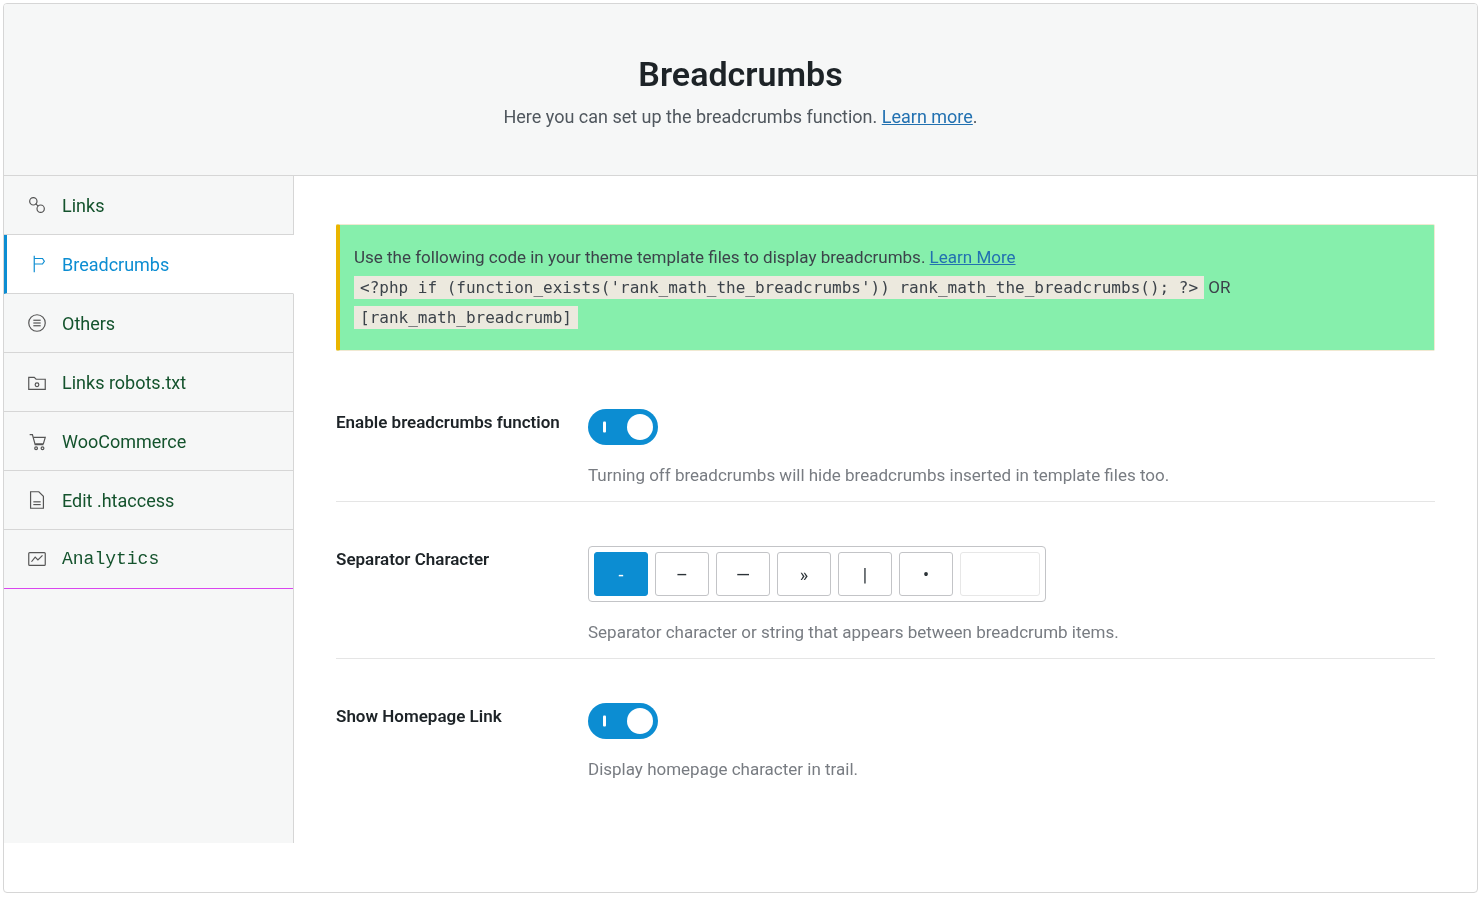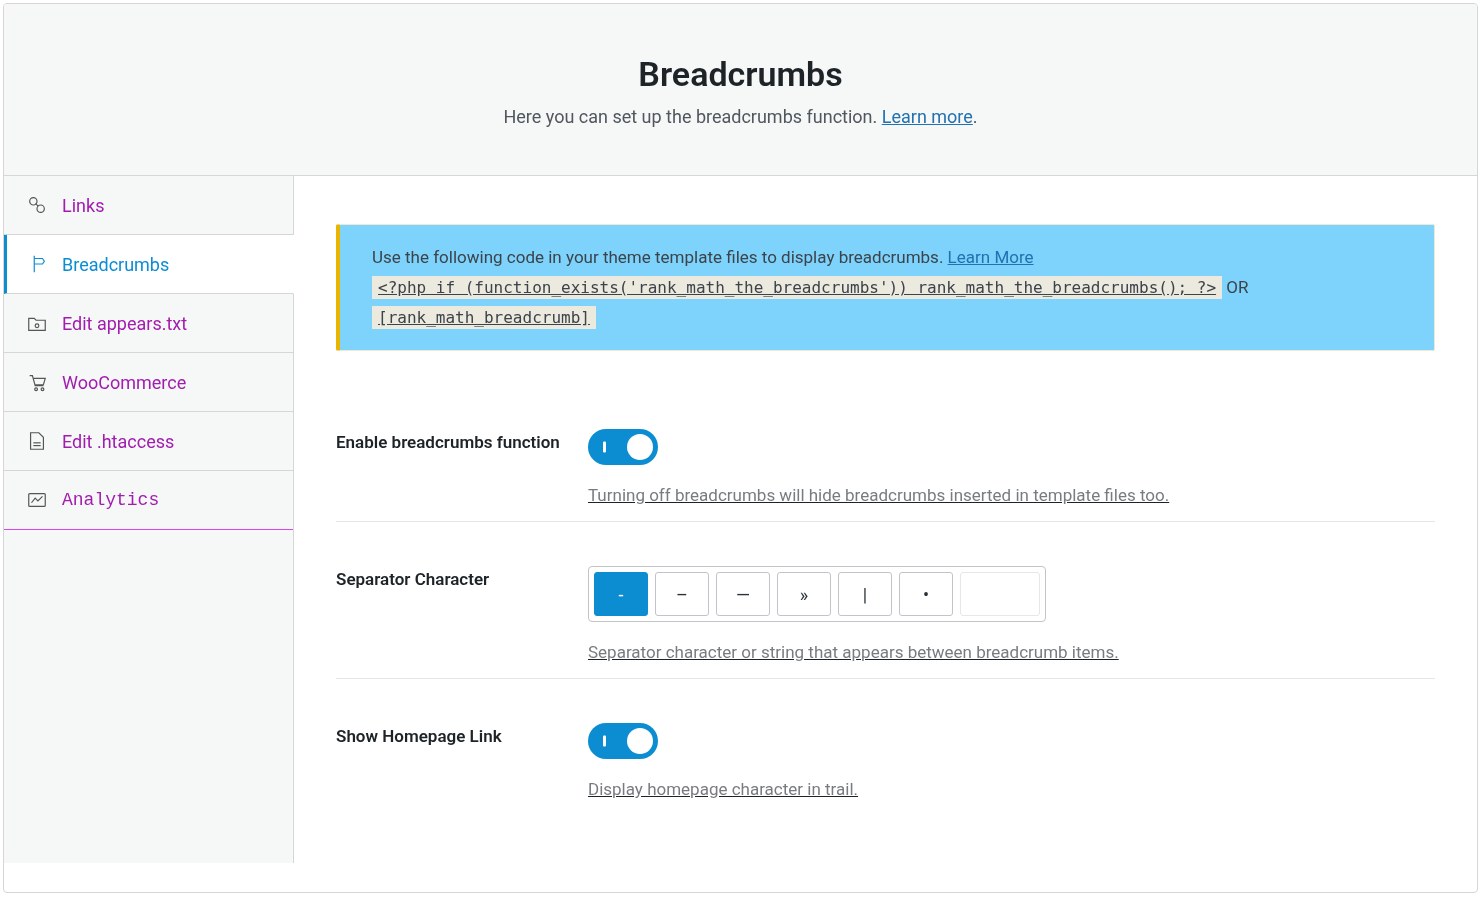--- a/index.html
+++ b/index.html
@@ -49,21 +49,21 @@
       border-right: 1px solid #d6d6d6;
       background: #f6f7f7;
     }
     .sidebar-item {
       display: flex;
       align-items: center;
       gap: 14px;
       padding: 18px 22px;
       border-bottom: 1px solid #d6d6d6;
       font-size: 18px;
-      color: #a21caf;
+      color: #14532d;
       cursor: pointer;
       background: #f6f7f7;
     }
     .sidebar-item.active {
       background: #fff;
       color: #0c8dd2;
       border-left: 3px solid #0c8dd2;
       padding-left: 19px;
       border-right: 1px solid #fff;
       margin-right: -1px;
@@ -88,36 +88,35 @@
     }
     .sidebar-item:last-child {
       border-bottom: 1px solid #d946ef;
       font-family: Liberation Mono, monospace;
     }
     .content {
       flex: 1;
       padding: 48px 42px;
     }
     .notice {
-      background: #7dd3fc;
+      background: #86efac;
       border: 1px solid #f0e9d2;
       border-left: 4px solid #e9b500;
-      padding: 18px 32px;
+      padding: 18px 14px;
       font-size: 17px;
       color: #3c434a;
       line-height: 1.75;
       border-radius: 2px;
-      margin-bottom: 58px;
+      margin-bottom: 38px;
     }
     .notice code {
       font-family: Consolas, Monaco, monospace;
       background: #ece9de;
       padding: 2px 6px;
       font-size: 16px;
-      text-decoration: underline;
     }
     .field-row {
       display: flex;
       padding: 20px 0 16px;
       border-bottom: 1px solid #e5e5e5;
       margin-bottom: 24px;
     }
     .field-row:last-child {
       border-bottom: none;
       margin-bottom: 0;
@@ -127,21 +126,20 @@
       width: 252px;
       flex-shrink: 0;
       font-weight: 600;
       font-size: 17px;
       color: #1d2327;
       line-height: 1.4;
       padding-top: 2px;
     }
     .field-control {
       flex: 1;
-      text-decoration: underline;
     }
     .field-desc {
       margin-top: 20px;
       font-size: 17px;
       color: #787c82;
     }
     .toggle {
       width: 70px;
       height: 36px;
       border-radius: 18px;
@@ -228,29 +226,40 @@
         <span class="icon">
           <svg viewBox="0 0 24 24">
               <line x1="9" y1="3" x2="9" y2="21"></line>
               <path d="M9 6 H18 L20 9 L18 12 H9"></path>
             </svg>
         </span>
         <span>Breadcrumbs</span>
       </div>
 
 
+      <div class="sidebar-item">
+        <span class="icon">
+          <svg viewBox="0 0 24 24">
+              <circle cx="12" cy="12" r="9"></circle>
+              <line x1="8" y1="9" x2="16" y2="9"></line>
+              <line x1="8" y1="12" x2="16" y2="12"></line>
+              <line x1="8" y1="15" x2="16" y2="15"></line>
+            </svg>
+        </span>
+        <span>Others</span>
+      </div>
 
       <div class="sidebar-item">
         <span class="icon">
           <svg viewBox="0 0 24 24">
               <path d="M3 7 h6 l2 2 h10 v11 H3 Z"></path>
               <circle cx="12" cy="15" r="2"></circle>
             </svg>
         </span>
-        <span>Edit appears.txt</span>
+        <span>Links robots.txt</span>
       </div>
 
       <div class="sidebar-item">
         <span class="icon">
           <svg viewBox="0 0 24 24">
               <path d="M4 5 h3 l3 11 h9"></path>
               <path d="M8 8 h13 l-2 7 H10"></path>
               <circle cx="11" cy="20" r="1.5"></circle>
               <circle cx="18" cy="20" r="1.5"></circle>
             </svg>

